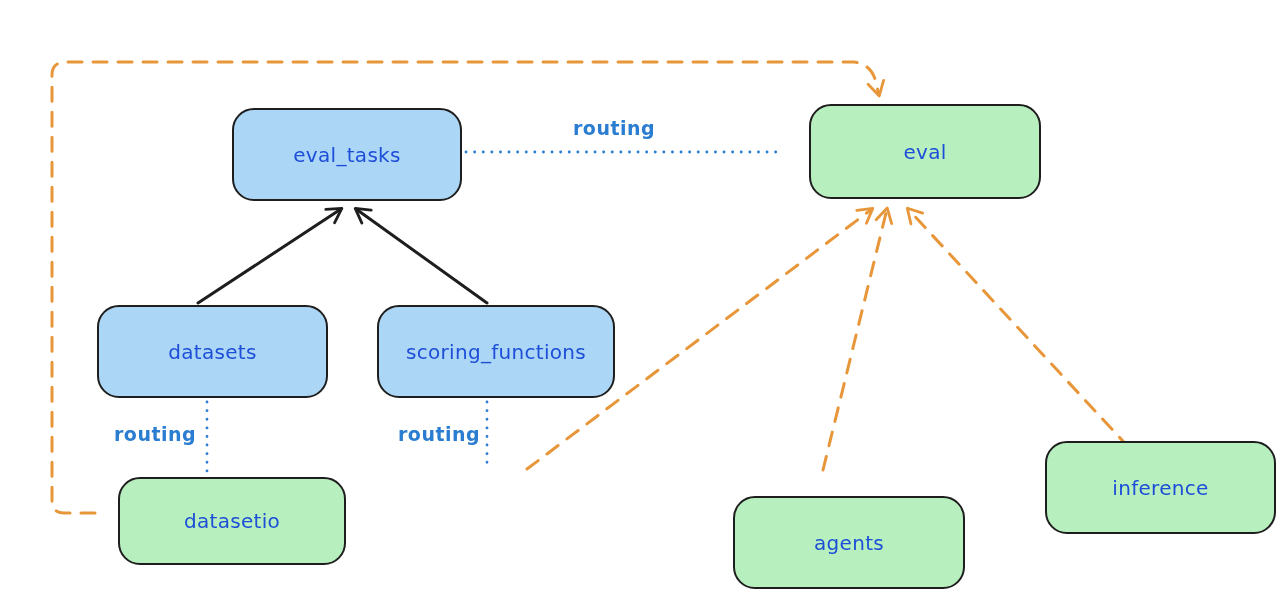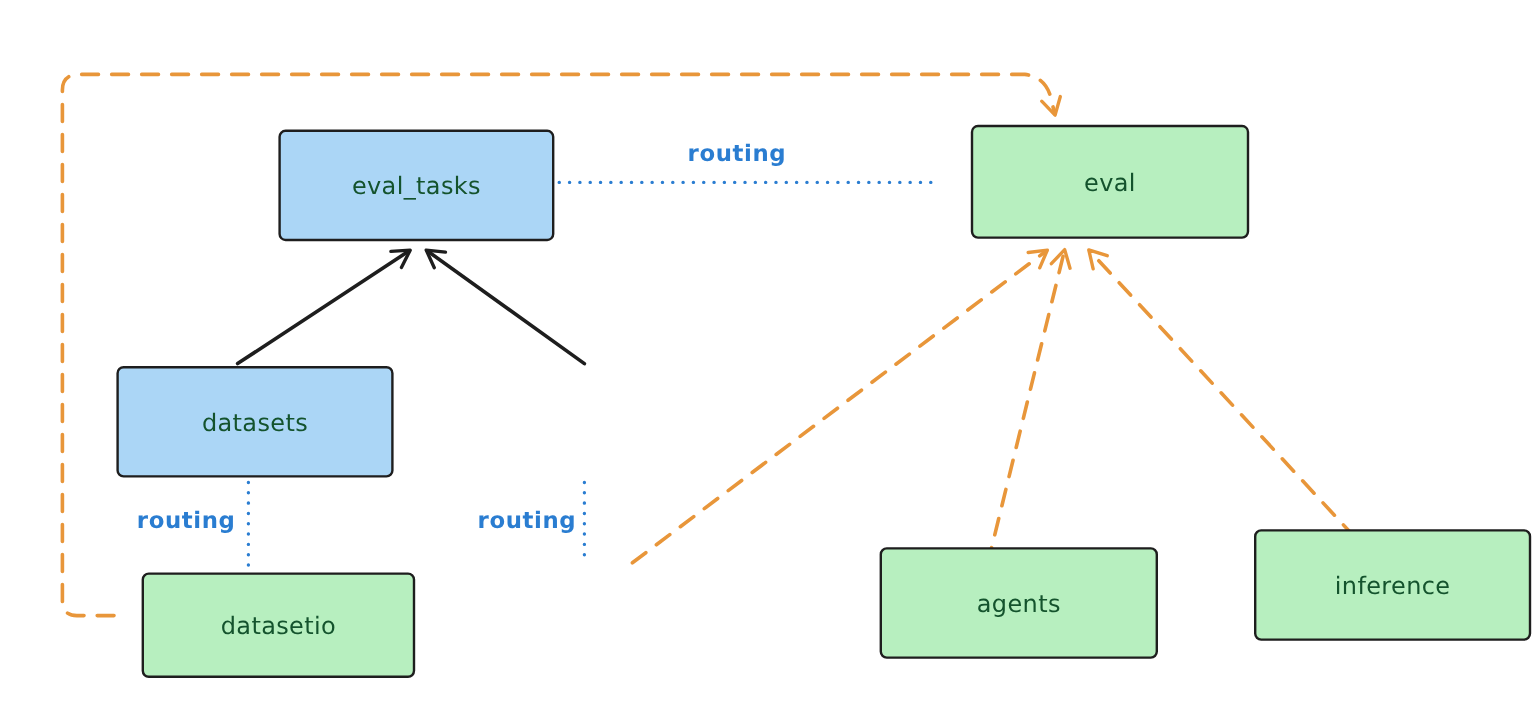--- a/index.html
+++ b/index.html
@@ -53,27 +53,27 @@
     fill: none;
     stroke: var(--orange, #e8963a);
     stroke-width: 2.8;
     stroke-linecap: round;
     stroke-linejoin: round;
   }
   .node {
     position: absolute;
     box-sizing: border-box;
     border: 2.6px solid var(--stroke, #1e1e1e);
-    border-radius: 6px;
+    border-radius: 22px;
     display: flex;
     align-items: center;
     justify-content: center;
     font-size: 20px;
     letter-spacing: 0.3px;
-    color: #14532d;
+    color: #1d4ed8;
   }
   .node.blue  { background: var(--blue-fill, #abd6f6); }
   .node.green { background: var(--green-fill, #b7efbf); margin-left: 23px; }
   .edge-label {
     position: absolute;
     color: var(--routing, #2a7dd1);
     font-weight: bold;
     font-size: 19px;
     letter-spacing: 0.5px;
     text-align: left;
@@ -112,27 +112,30 @@
   </div>
 
   <div class="node green" style="left:786px; top:104px; width:232px; height:95px;">
     <span>eval</span>
   </div>
 
   <div class="node blue" style="left:97px; top:305px; width:231px; height:93px;">
     <span>datasets</span>
   </div>
 
+  <div class="node blue" style="left:377px; top:305px; width:238px; height:93px;">
+    <span>scoring_functions</span>
+  </div>
 
   <div class="node green" style="left:95px; top:477px; width:228px; height:88px;">
     <span>datasetio</span>
   </div>
 
 
-  <div class="node green" style="left:710px; top:456px; width:232px; height:93px;text-align:center;">
+  <div class="node green" style="left:710px; top:496px; width:232px; height:93px;text-align:center;">
     <span>agents</span>
   </div>
 
   <div class="node green" style="left:1022px; top:441px; width:231px; height:93px;">
     <span>inference</span>
   </div>
 
   <div class="edge-label" style="left:573px; top:117px; width:90px;">routing</div>
 
   <div class="edge-label" style="left:114px; top:423px; width:84px;">routing</div>

